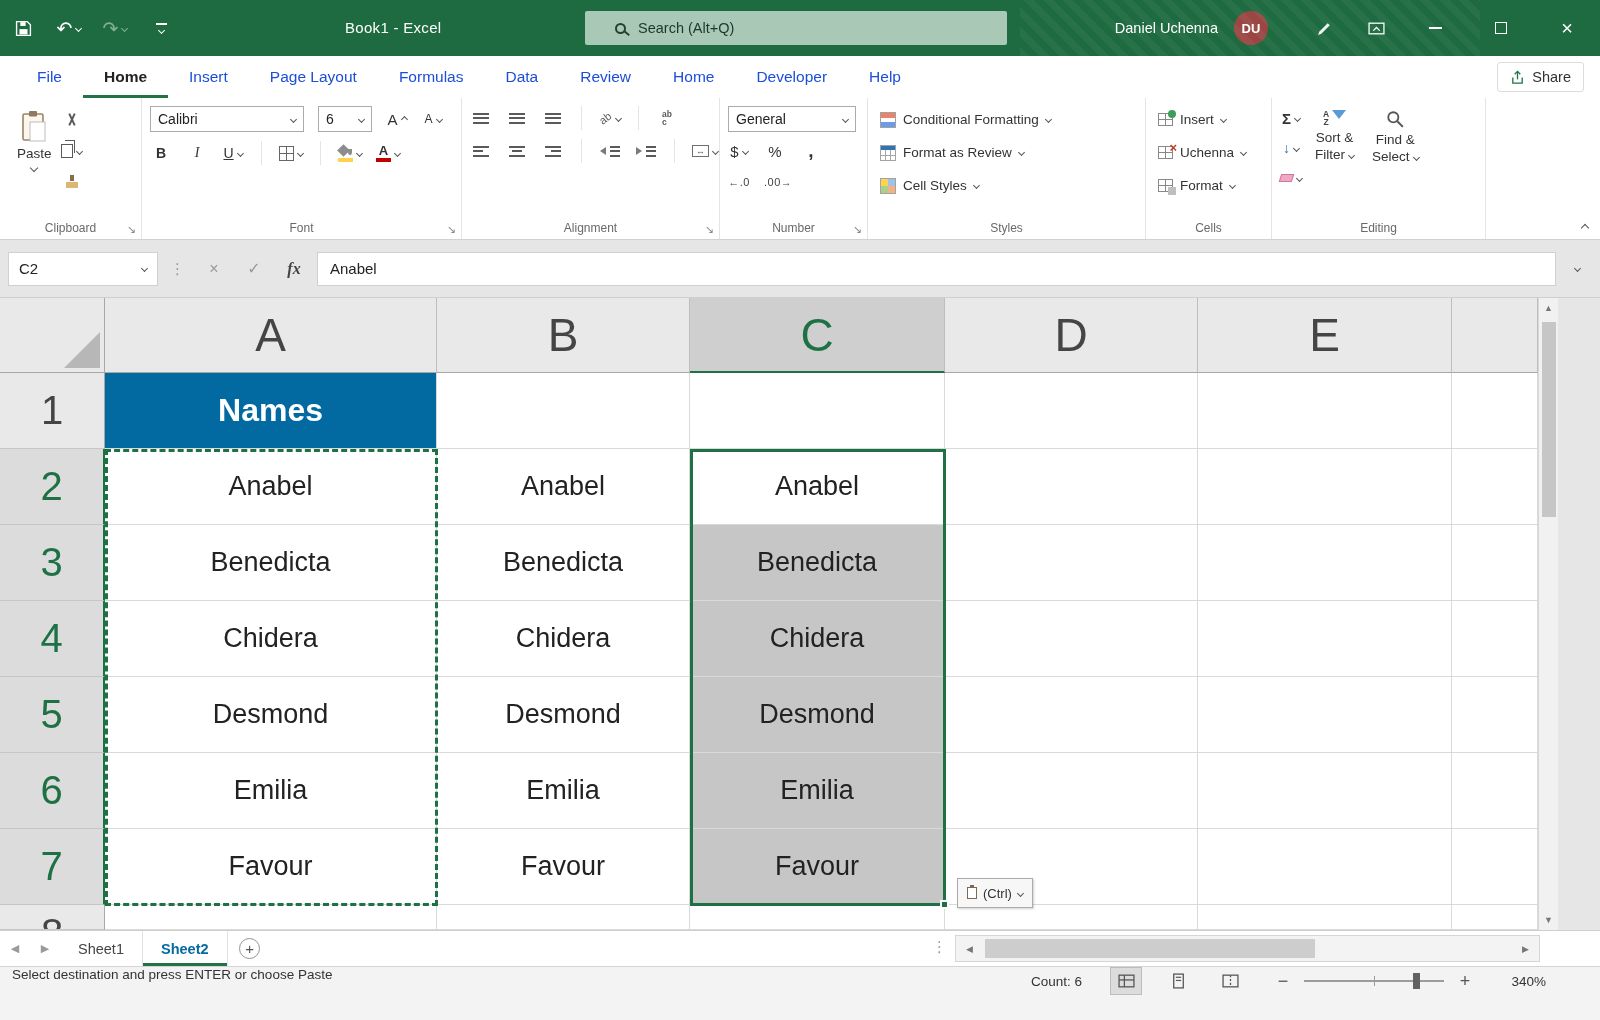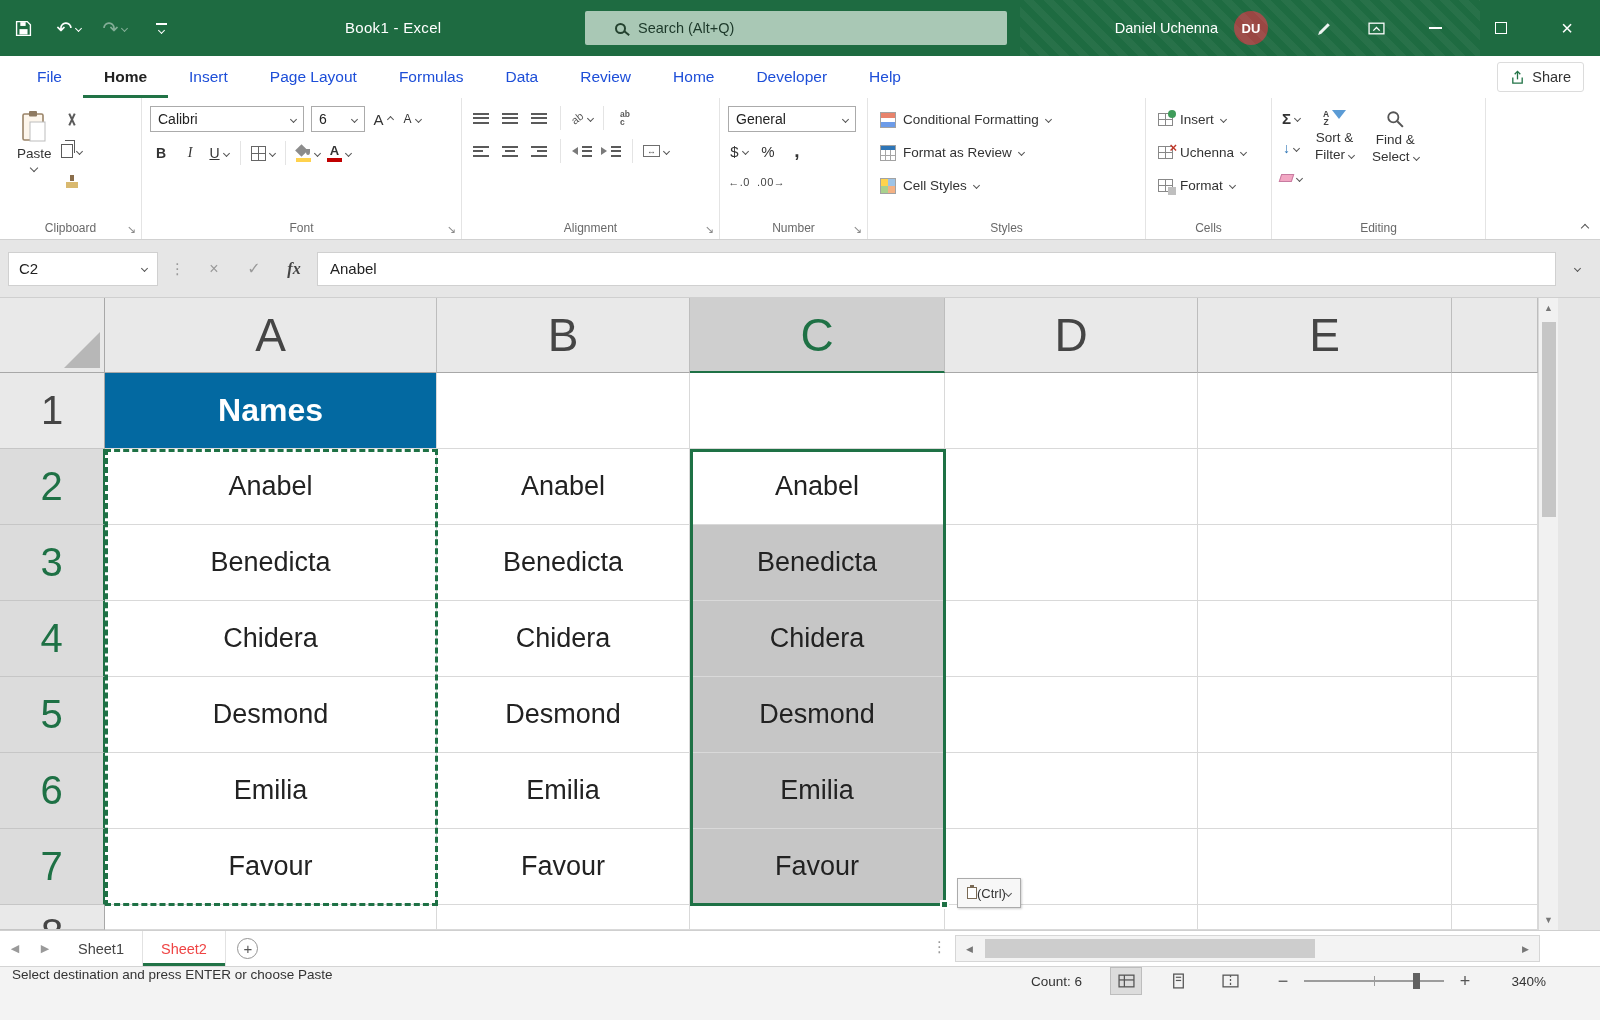--- a/index.html
+++ b/index.html
@@ -41,21 +41,21 @@
   .share-btn{position:absolute;right:16px;top:6px;height:30px;padding:0 12px;display:flex;align-items:center;gap:7px;
     font-size:14.5px;color:#333;background:#fff;border:1px solid #dcdcdc;border-radius:3px}
 
   
   .ribbon{height:142px;background:#fff;border-bottom:1px solid #d1d1d1;display:flex;position:relative;flex:none}
   .rgroup{position:relative;padding:8px 8px 24px;border-right:1px solid #e4e4e4;display:flex;align-items:flex-start;flex:none}
   .glabel{position:absolute;bottom:4px;left:0;right:0;text-align:center;font-size:12px;color:#696969}
   .launcher{position:absolute;bottom:4px;right:5px;font-size:11px;color:#8a8a8a;line-height:1}
   .bigbtn{display:flex;flex-direction:column;align-items:center;padding:4px 9px;gap:4px;font-size:13.5px;color:#333;text-align:center}
   .rowset{display:flex;flex-direction:column;gap:9px}
-  .btnrow{display:flex;align-items:center;gap:7px}
+  .btnrow{display:flex;align-items:center;gap:14px}
   .sbtn{display:flex;align-items:center;justify-content:center;gap:4px;min-width:22px;height:24px;color:#333;font-size:14px}
   .combo{height:26px;border:1px solid #ababab;background:#fff;display:flex;align-items:center;justify-content:space-between;
     gap:6px;padding:0 7px;font-size:14px;color:#222}
   .vsep{width:1px;height:24px;background:#e4e4e4;margin:0 3px;flex:none}
   .stylerow{display:flex;align-items:center;gap:7px;height:27px;font-size:13.5px;color:#333;padding:0 4px}
   .lab2{display:flex;flex-direction:column;align-items:center;line-height:1.25;font-size:13.5px;color:#333}
   .lab2 .l2{display:flex;align-items:center;gap:4px}
 
   .bars{width:16px;display:flex;flex-direction:column;gap:2.5px;flex:none}
   .bars i{height:2px;background:#5a5a5a;display:block}
@@ -134,35 +134,35 @@
     font-size:40px;color:#454545}
   .rowhead.sel{background:#dcdcdc;color:#1e7145;border-right:2px solid #1e7145}
   .rowhead.partial{overflow:hidden;align-items:flex-start;padding-top:6px}
   .cell{background:#fff;border-right:1px solid #d9d9d9;border-bottom:1px solid #d9d9d9;display:flex;align-items:center;justify-content:center;
     font-size:27px;color:#222}
   .cell.names{background:#0369a1;color:#fff;font-weight:700;font-size:32px}
   .cell.selgray{background:#c6c6c6}
   .ants{position:absolute;left:105px;top:151px;width:333px;height:457px;border:3px dashed #1e7145;pointer-events:none}
   .selection{position:absolute;left:690px;top:151px;width:256px;height:457px;border:3px solid #1e7145;pointer-events:none}
   .fillhandle{position:absolute;right:-6px;bottom:-6px;width:9px;height:9px;background:#1e7145;border:2px solid #fff}
-  .pastebtn{position:absolute;left:957px;top:580px;height:30px;display:flex;align-items:center;padding:0 9px;
+  .pastebtn{position:absolute;left:957px;top:580px;height:30px;display:flex;align-items:center;gap:6px;padding:0 9px;
     background:#f7f7f7;border:1px solid #ababab;box-shadow:1px 1px 2px rgba(0,0,0,.18);font-size:13px;color:#333}
   .mini-clip{width:10px;height:12px;border:1.4px solid #7a6a55;background:#fff;position:relative;flex:none}
   .mini-clip::before{content:"";position:absolute;left:2px;top:-3px;width:4px;height:3px;background:#7a6a55}
   .vscroll{position:absolute;left:1538px;top:0;width:20px;height:632px;background:#f1f1f1;border-left:1px solid #d8d8d8}
   .vscroll .arr{position:absolute;left:0;width:19px;height:20px;display:flex;align-items:center;justify-content:center;font-size:9px;color:#777}
   .vscroll .arr.up{top:0}
   .vscroll .arr.down{bottom:0}
   .vthumb{position:absolute;left:2.5px;top:24px;width:14px;height:195px;background:#c6c6c6}
 
   
   .sheetbar{height:36px;background:#fff;border-top:1px solid #cfcfcf;display:flex;align-items:stretch;position:relative;flex:none}
   .snav{width:30px;display:flex;align-items:center;justify-content:center;font-size:11px;color:#9a9a9a}
   .stab{padding:0 18px;display:flex;align-items:center;font-size:14.5px;color:#444;border-right:1px solid #e2e2e2}
-  .stab.active{color:#ef4444;font-weight:400;box-shadow:inset 0 -3px 0 #217346}
+  .stab.active{color:#0369a1;font-weight:700;box-shadow:inset 0 -3px 0 #217346}
   .addsheet{width:44px;display:flex;align-items:center;justify-content:center}
   .pluscirc{width:21px;height:21px;border-radius:50%;border:1px solid #949494;color:#555;display:flex;align-items:center;justify-content:center;font-size:15px;line-height:1}
   .dotshandle{position:absolute;left:932px;top:7px;color:#9a9a9a;font-size:15px;letter-spacing:-2px}
   .hscroll{position:absolute;left:955px;top:4px;width:585px;height:27px;background:#f3f3f3;border:1px solid #d6d6d6;display:flex;align-items:center}
   .hscroll .harr{width:27px;height:100%;display:flex;align-items:center;justify-content:center;font-size:9px;color:#777;flex:none}
   .htrack{flex:1;height:100%;position:relative}
   .hthumb{position:absolute;left:2px;top:3px;width:330px;height:19px;background:#cdcdcd}
 
   
   .statusbar{height:54px;background:#f3f3f3;border-top:1px solid #d4d4d4;display:flex;align-items:flex-start;padding:0 12px;font-size:13.5px;color:#333;flex:none}

